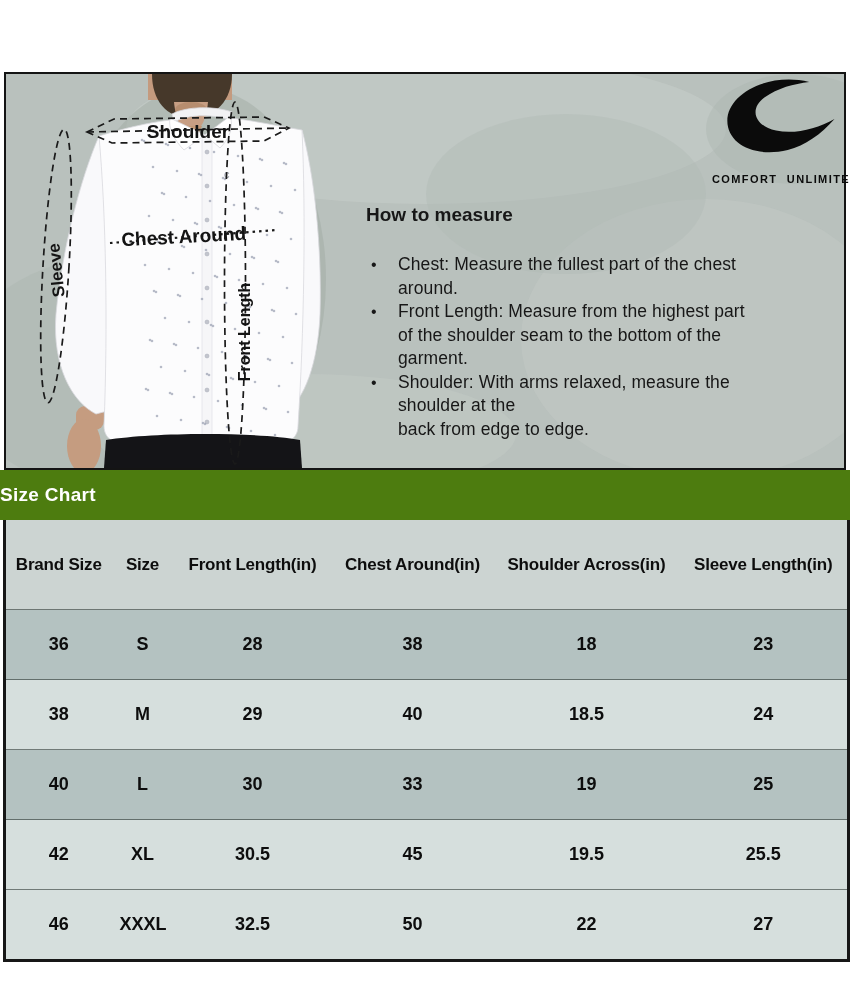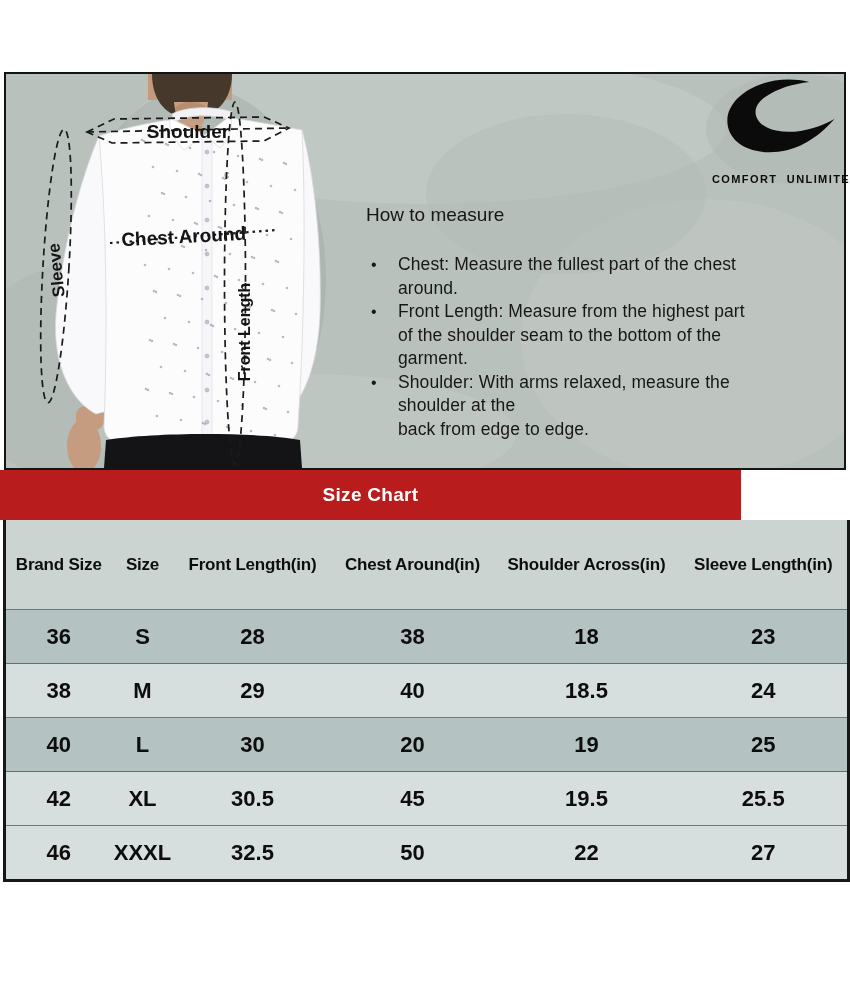--- a/index.html
+++ b/index.html
@@ -16,46 +16,46 @@
 
   
   .logo { position:absolute; left:706px; top:4px; width:132px; text-align:center; color:#0b0b0b; }
   .logo-swoosh { display:block; margin:0 auto; }
   .brand-line { font-size:22px; font-weight:700; letter-spacing:5px; white-space:nowrap; margin-top:-2px; }
   .reg { font-size:10px; vertical-align:super; letter-spacing:0; margin-left:-4px; }
   .tagline { font-size:11px; font-weight:700; letter-spacing:1.4px; word-spacing:5px; margin-top:19px; white-space:nowrap; }
 
   
   .howto { position:absolute; left:350px; top:130px; width:490px; color:#171717; }
-  .howto-title { font-size:19px; font-weight:400; margin:0 0 0 10px; }
+  .howto-title { font-size:19px; font-weight:700; margin:0 0 0 10px; }
   .howto-list { margin-top:27px; }
   .howto-item { display:flex; }
   .bullet { width:42px; padding-left:15px; box-sizing:border-box; font-size:16px; line-height:23.5px; }
   .howto-text { flex:1; font-size:17.5px; line-height:23.5px; white-space:pre-line; letter-spacing:.1px; }
 
   
   .banner {
-    position:absolute; left:0; top:470px; width:741px; height:50px;
-    background:#b91c1c; display:flex; align-items:center; justify-content:center;
+    position:absolute; left:0; top:470px; width:850px; height:50px;
+    background:#4d7c0f; display:flex; align-items:center; 
   }
   .banner-title { color:#ffffff; font-size:19px; font-weight:700; letter-spacing:.3px; }
 
   
   .size-table {
     position:absolute; left:3px; top:520px; width:844px;
     border-collapse:collapse; table-layout:fixed;
     border-left:3px solid #171717; border-right:3px solid #171717; border-bottom:3px solid #171717;
   }
   .size-table th {
     height:65px; background:#ccd4d2; font-size:17px; font-weight:700;
     color:#0d0d0d; padding:12px 1px; letter-spacing:-.2px; text-align:center;
   }
   .size-table td {
-    height:53px; text-align:center; font-size:22px; font-weight:700; color:#0d0d0d;
-    border-top:1px solid rgba(45,55,52,.6); padding:0;
+    height:53px; text-align:center; font-size:18px; font-weight:700; color:#0d0d0d;
+    border-top:1px solid rgba(45,55,52,.6); padding:8px;
   }
   tr.row-dark td  { background:#b4c2c1; }
   tr.row-light td { background:#d6dfdd; }
 
   
   .ann { font-family:"Liberation Sans", sans-serif; font-weight:600; fill:#141414; }
 </style>
 </head>
 <body>
 
@@ -309,21 +309,21 @@
         <td>M</td>
         <td>29</td>
         <td>40</td>
         <td>18.5</td>
         <td>24</td>
       </tr>
       <tr class="row-dark">
         <td>40</td>
         <td>L</td>
         <td>30</td>
-        <td>20</td>
+        <td>33</td>
         <td>19</td>
         <td>25</td>
       </tr>
       <tr class="row-light">
         <td>42</td>
         <td>XL</td>
         <td>30.5</td>
         <td>45</td>
         <td>19.5</td>
         <td>25.5</td>

